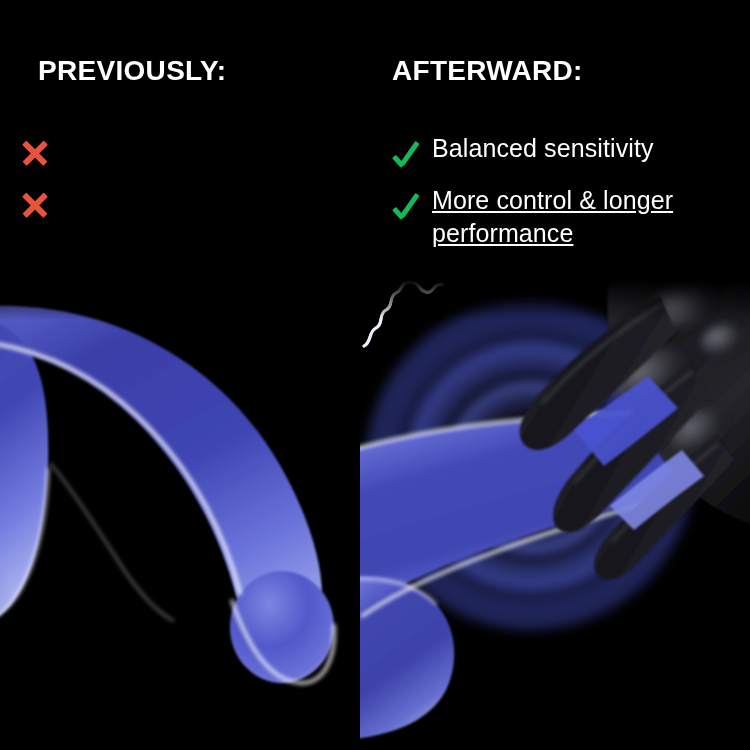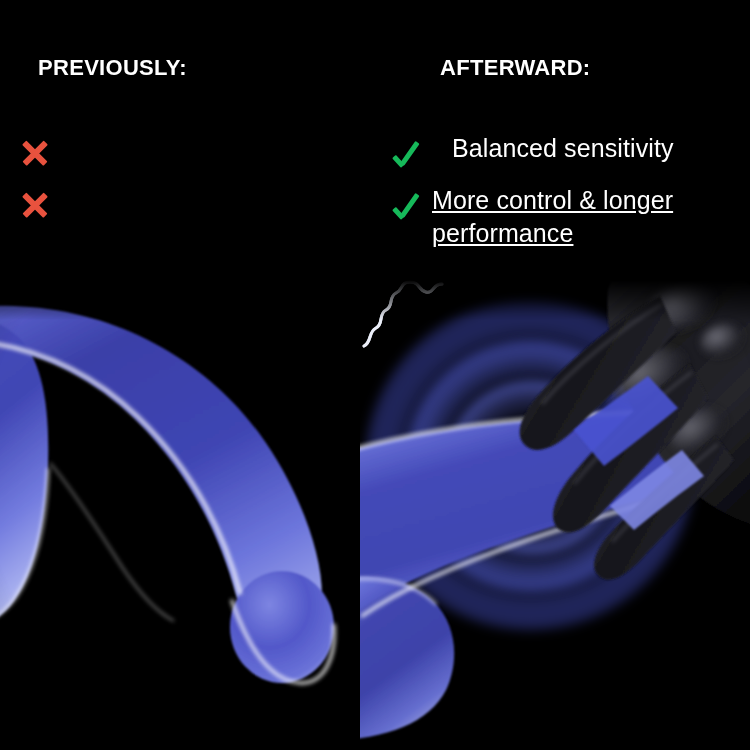--- a/index.html
+++ b/index.html
@@ -2,21 +2,21 @@
 <html><head>
 <meta charset="utf-8">
 <style>
   html,body{margin:0;padding:0;background:#000;}
   body{width:750px;height:750px;overflow:hidden;font-family:"Liberation Sans",sans-serif;}
   #stage{position:relative;width:750px;height:750px;background:#000000;overflow:hidden;}
 
   
   .col-head{
     position:absolute;top:55px;
-    font-size:22px;font-weight:bold;letter-spacing:0.3px;
+    font-size:28px;font-weight:bold;letter-spacing:0.3px;
     color:#ffffff;white-space:nowrap;
   }
   #head-left{left:38px;}
   #head-right{left:392px;}
 
   
   .bullets{position:absolute;width:350px;}
   #bullets-left{left:18px;top:132px;}
   #bullets-right{left:388px;top:132px;}
 
@@ -231,21 +231,21 @@
     <svg class="squiggle" id="sq2" width="96" height="72" viewBox="0 0 96 72">
       <path d="M 4,66 C 12,62 8,52 16,48 C 24,44 18,34 26,30 C 34,26 28,17 36,13
                C 44,9 40,2 50,2 C 60,2 58,10 66,12 C 74,14 72,4 82,4" fill="none" stroke="#eceffa" stroke-width="3" stroke-linecap="round" opacity="0.9"></path>
     </svg>
   </div>
 
   <div class="topfade"></div>
   <div class="vignette"></div>
 
   <div class="col-head" id="head-left" style="color: rgb(255, 255, 255);">PREVIOUSLY:</div>
-  <div class="col-head" id="head-right" style="color: rgb(255, 255, 255); margin-left: 48px;">AFTERWARD:</div>
+  <div class="col-head" id="head-right" style="color: rgb(255, 255, 255);">AFTERWARD:</div>
 
   <div class="bullets" id="bullets-left">
     <div class="bullet">
       <span class="ico">
         <span class="x-icon">
             <i style="--xcol: #e8523e; background: rgb(232, 82, 62);"></i>
             <i style="--xcol: #e8523e; background: rgb(232, 82, 62);"></i>
           </span>
       </span>
     </div>
@@ -260,21 +260,21 @@
   </div>
 
   <div class="bullets" id="bullets-right">
     <div class="bullet">
       <span class="ico">
         <span class="check-icon">
             <i style="--ccol: #16b95a; background: rgb(22, 185, 90);"></i>
             <i style="--ccol: #16b95a; background: rgb(22, 185, 90);"></i>
           </span>
       </span>
-      <span class="txt" style="color: rgb(255, 255, 255); margin-left: 20px;">Balanced sensitivity</span>
+      <span class="txt" style="color: rgb(255, 255, 255);">Balanced sensitivity</span>
     </div>
     <div class="bullet">
       <span class="ico">
         <span class="check-icon">
             <i style="--ccol: #16b95a; background: rgb(22, 185, 90);"></i>
             <i style="--ccol: #16b95a; background: rgb(22, 185, 90);"></i>
           </span>
       </span>
       <span class="txt" style="color: rgb(255, 255, 255); text-decoration: underline;">More control &amp; longer performance</span>
     </div>

